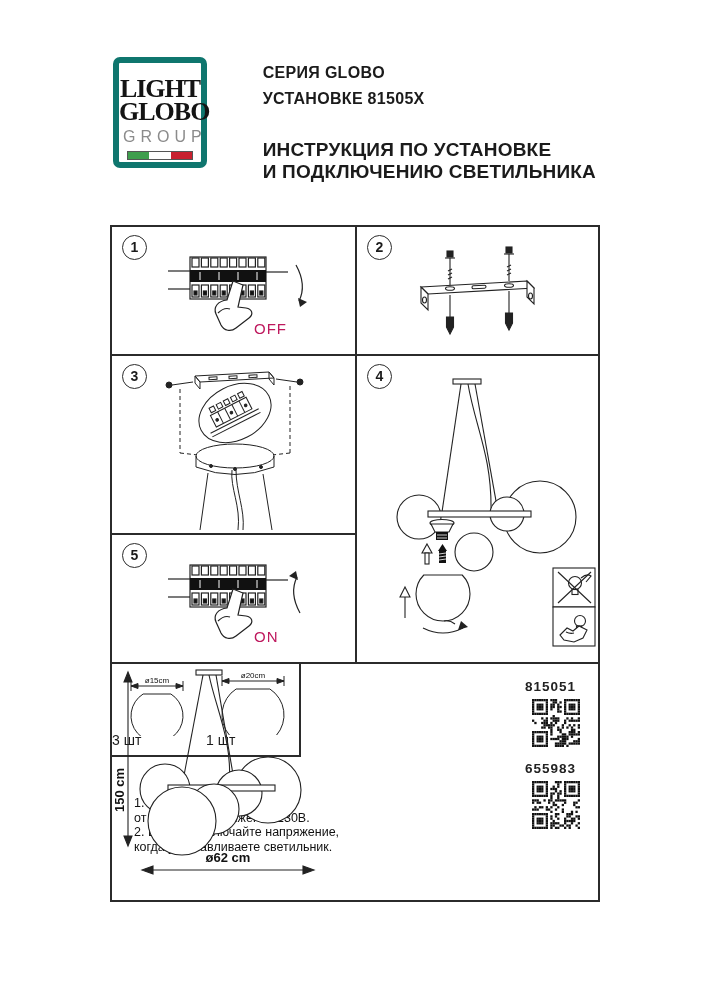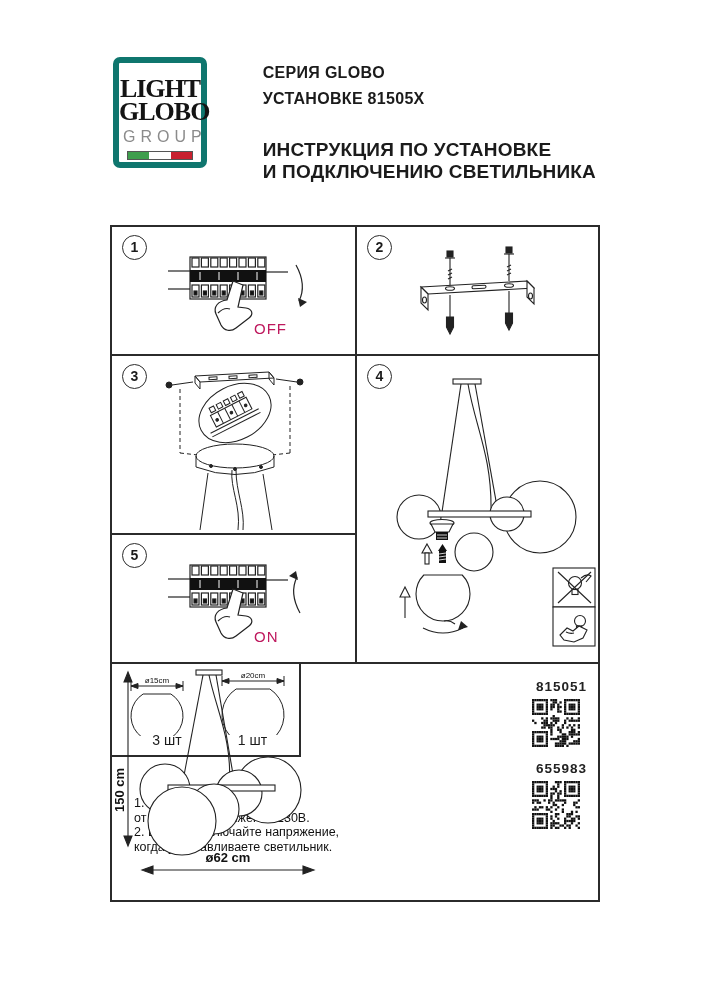--- a/index.html
+++ b/index.html
@@ -52,25 +52,25 @@
     font-size:14px;font-weight:bold;background:#fff;z-index:2;
   }
   .panel svg{position:absolute;left:0;top:0;}
   .switch-label{
     position:absolute;left:142px;top:93px;font-size:15px;letter-spacing:1px;color:#be185d;
   }
   
   .cell{position:absolute;top:0;height:93px;box-sizing:border-box;background:#fff;}
   .cell1{left:0;width:112px;}
   .cell2{left:94px;width:95px;}
-  .qty{position:absolute;left:0;right:0;bottom:7px;text-align:center;font-size:14px;color:#1b1b1b;}
+  .qty{position:absolute;left:0;right:0;bottom:7px;font-size:14px;color:#1b1b1b;}
   .notes{position:absolute;left:22px;top:132px;font-size:12.5px;line-height:14.5px;color:#111;}
   .fixture-dim{position:absolute;left:214px;top:6px;}
   .article{
-    position:absolute;left:413px;width:62px;text-align:right;
+    position:absolute;left:413px;width:62px;text-align:left;
     font-weight:bold;font-size:13.5px;letter-spacing:1px;color:#222;
   }
   .art1{top:15px;} .art2{top:97px;}
   .qr{position:absolute;left:420px;width:48px;height:48px;}
   .qr1{top:35px;} .qr2{top:117px;}
   text{font-family:"Liberation Sans",sans-serif;fill:#111;}
 </style>
 </head>
 <body>
 

